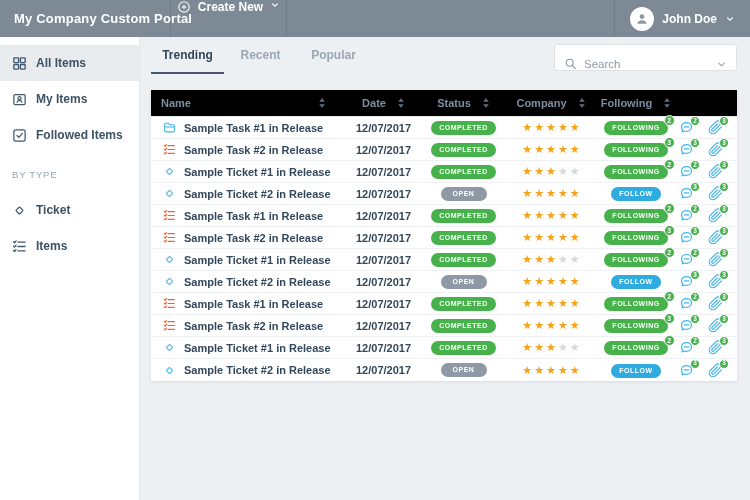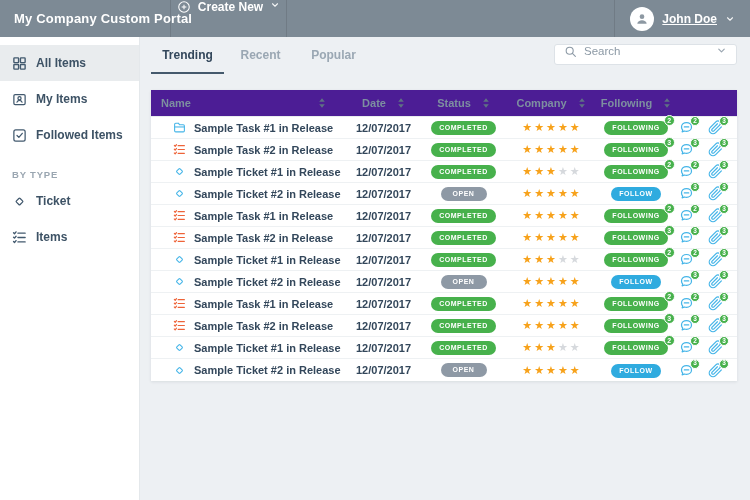--- a/index.html
+++ b/index.html
@@ -12,60 +12,60 @@
   .sz14{width:14px;height:14px}.sz15{width:15px;height:15px}
 
   
   .topbar{height:37px;background:#7d8a95;display:flex;align-items:center;color:#fff;}
   .tb-title{width:170px;padding-left:14px;font-size:13px;font-weight:bold;letter-spacing:.2px;white-space:nowrap;}
   .tb-create{width:117px;height:100%;display:flex;justify-content:center;gap:7px;
     border-left:1px solid rgba(0,0,0,.10);border-right:1px solid rgba(0,0,0,.10);
     font-size:12px;font-weight:bold;cursor:pointer;}
   .tb-spacer{flex:1;height:100%;}
   .tb-user{height:100%;display:flex;align-items:center;gap:8px;padding:0 15px;
-    border-left:1px solid rgba(0,0,0,.10);font-size:12px;font-weight:bold;cursor:pointer;text-decoration:underline;}
+    border-left:1px solid rgba(0,0,0,.10);font-size:12px;font-weight:bold;cursor:pointer;}
   .avatar{width:24px;height:24px;border-radius:50%;background:#fff;color:#8d98a2;
     display:flex;align-items:center;justify-content:center;}
   .chev{color:rgba(255,255,255,.9);}
 
   
   .sidebar{position:absolute;top:37px;left:0;width:140px;bottom:0;background:#fff;
     border-right:1px solid #e4e8eb;padding-top:8px;}
   .side-item{height:36px;display:flex;align-items:center;gap:9px;padding:0 12px;
     font-size:12px;font-weight:bold;color:#3d5265;cursor:pointer;}
   .side-item.active{background:#e9ecee;}
   .side-item .icon{color:#42596e;}
-  .side-section{margin:16px 12px 3px;font-size:9.5px;font-weight:bold;color:#9aa6b1;letter-spacing:.8px;}
+  .side-section{margin:16px 12px 12px;font-size:9.5px;font-weight:normal;color:#9aa6b1;letter-spacing:.8px;}
 
   
   .main{position:absolute;left:141px;right:0;top:37px;bottom:0;background:#edf0f3;}
   .tabbar{position:relative;height:37px;display:flex;align-items:stretch;padding-left:10px;}
   .tab{width:73px;display:flex;align-items:center;justify-content:center;font-size:12px;
     font-weight:bold;color:#9aa7b3;border-bottom:2px solid transparent;cursor:pointer;}
   .tab.active{color:#33475b;border-bottom-color:#44596c;}
-  .searchbox{position:absolute;top:7px;right:13px;width:183px;height:21px;background:#fff;
-    border:1px solid #dde2e7;border-radius:3px;display:flex;align-items:flex-start;padding:0 9px;gap:7px;}
+  .searchbox{position:absolute;top:7px;right:13px;width:183px;height:27px;background:#fff;
+    border:1px solid #dde2e7;border-radius:3px;display:flex;align-items:flex-end;padding:0 9px;gap:7px;}
   .searchbox .icon{color:#8c99a5;}
   .searchbox input{border:0;outline:0;flex:1;min-width:0;font-size:11.5px;color:#33475b;background:transparent;
     font-family:"Liberation Sans",sans-serif;}
   .searchbox input::placeholder{color:#8c99a5;}
 
   
   .card{position:absolute;left:10px;right:13px;top:53px;background:#fff;
     box-shadow:0 1px 3px rgba(31,45,61,.10);}
   .grid{display:grid;grid-template-columns:195px 75px 85px 90px 80px 1fr;align-items:center;}
-  .thead{height:27px;background:#4c1d95;border-bottom:1px solid #e8ecef;
+  .thead{height:27px;background:#000000;border-bottom:1px solid #e8ecef;
     font-size:11px;font-weight:bold;color:#7d8fa0;}
   .th{display:flex;align-items:center;justify-content:center;gap:11px;}
   .th.th-name{justify-content:flex-start;padding:0 20px 0 10px;}
   .th.th-name .sortspacer{flex:1;}
   .sort{width:8px;height:10px;color:#5f7184;cursor:pointer;}
   .trow{height:22px;border-bottom:1px solid #eef1f3;font-size:11px;cursor:pointer;}
   .trow:last-child{border-bottom:0;}
-  .cell-name{display:flex;align-items:center;gap:8px;padding-left:22px;color:#33475b;font-weight:bold;
+  .cell-name{display:flex;align-items:center;gap:8px;padding-left:12px;color:#33475b;font-weight:bold;
     white-space:nowrap;overflow:hidden;}
   .ic-blue{color:#45b5e8;}
   .ic-orange{color:#ee6338;}
   .cell-date{font-weight:bold;color:#33475b;text-align:center;}
   .cell-status,.cell-follow{display:flex;justify-content:center;}
   .cell-stars{display:flex;justify-content:center;gap:2px;font-size:11px;line-height:1;}
   .star.on{color:#f7a21b;}
   .star.off{color:#d6d9dd;}
   .pill{display:inline-block;min-width:46px;text-align:center;padding:0 8px;height:14px;line-height:14px;
     border-radius:8px;font-size:7px;font-weight:bold;color:#fff;letter-spacing:.5px;}

